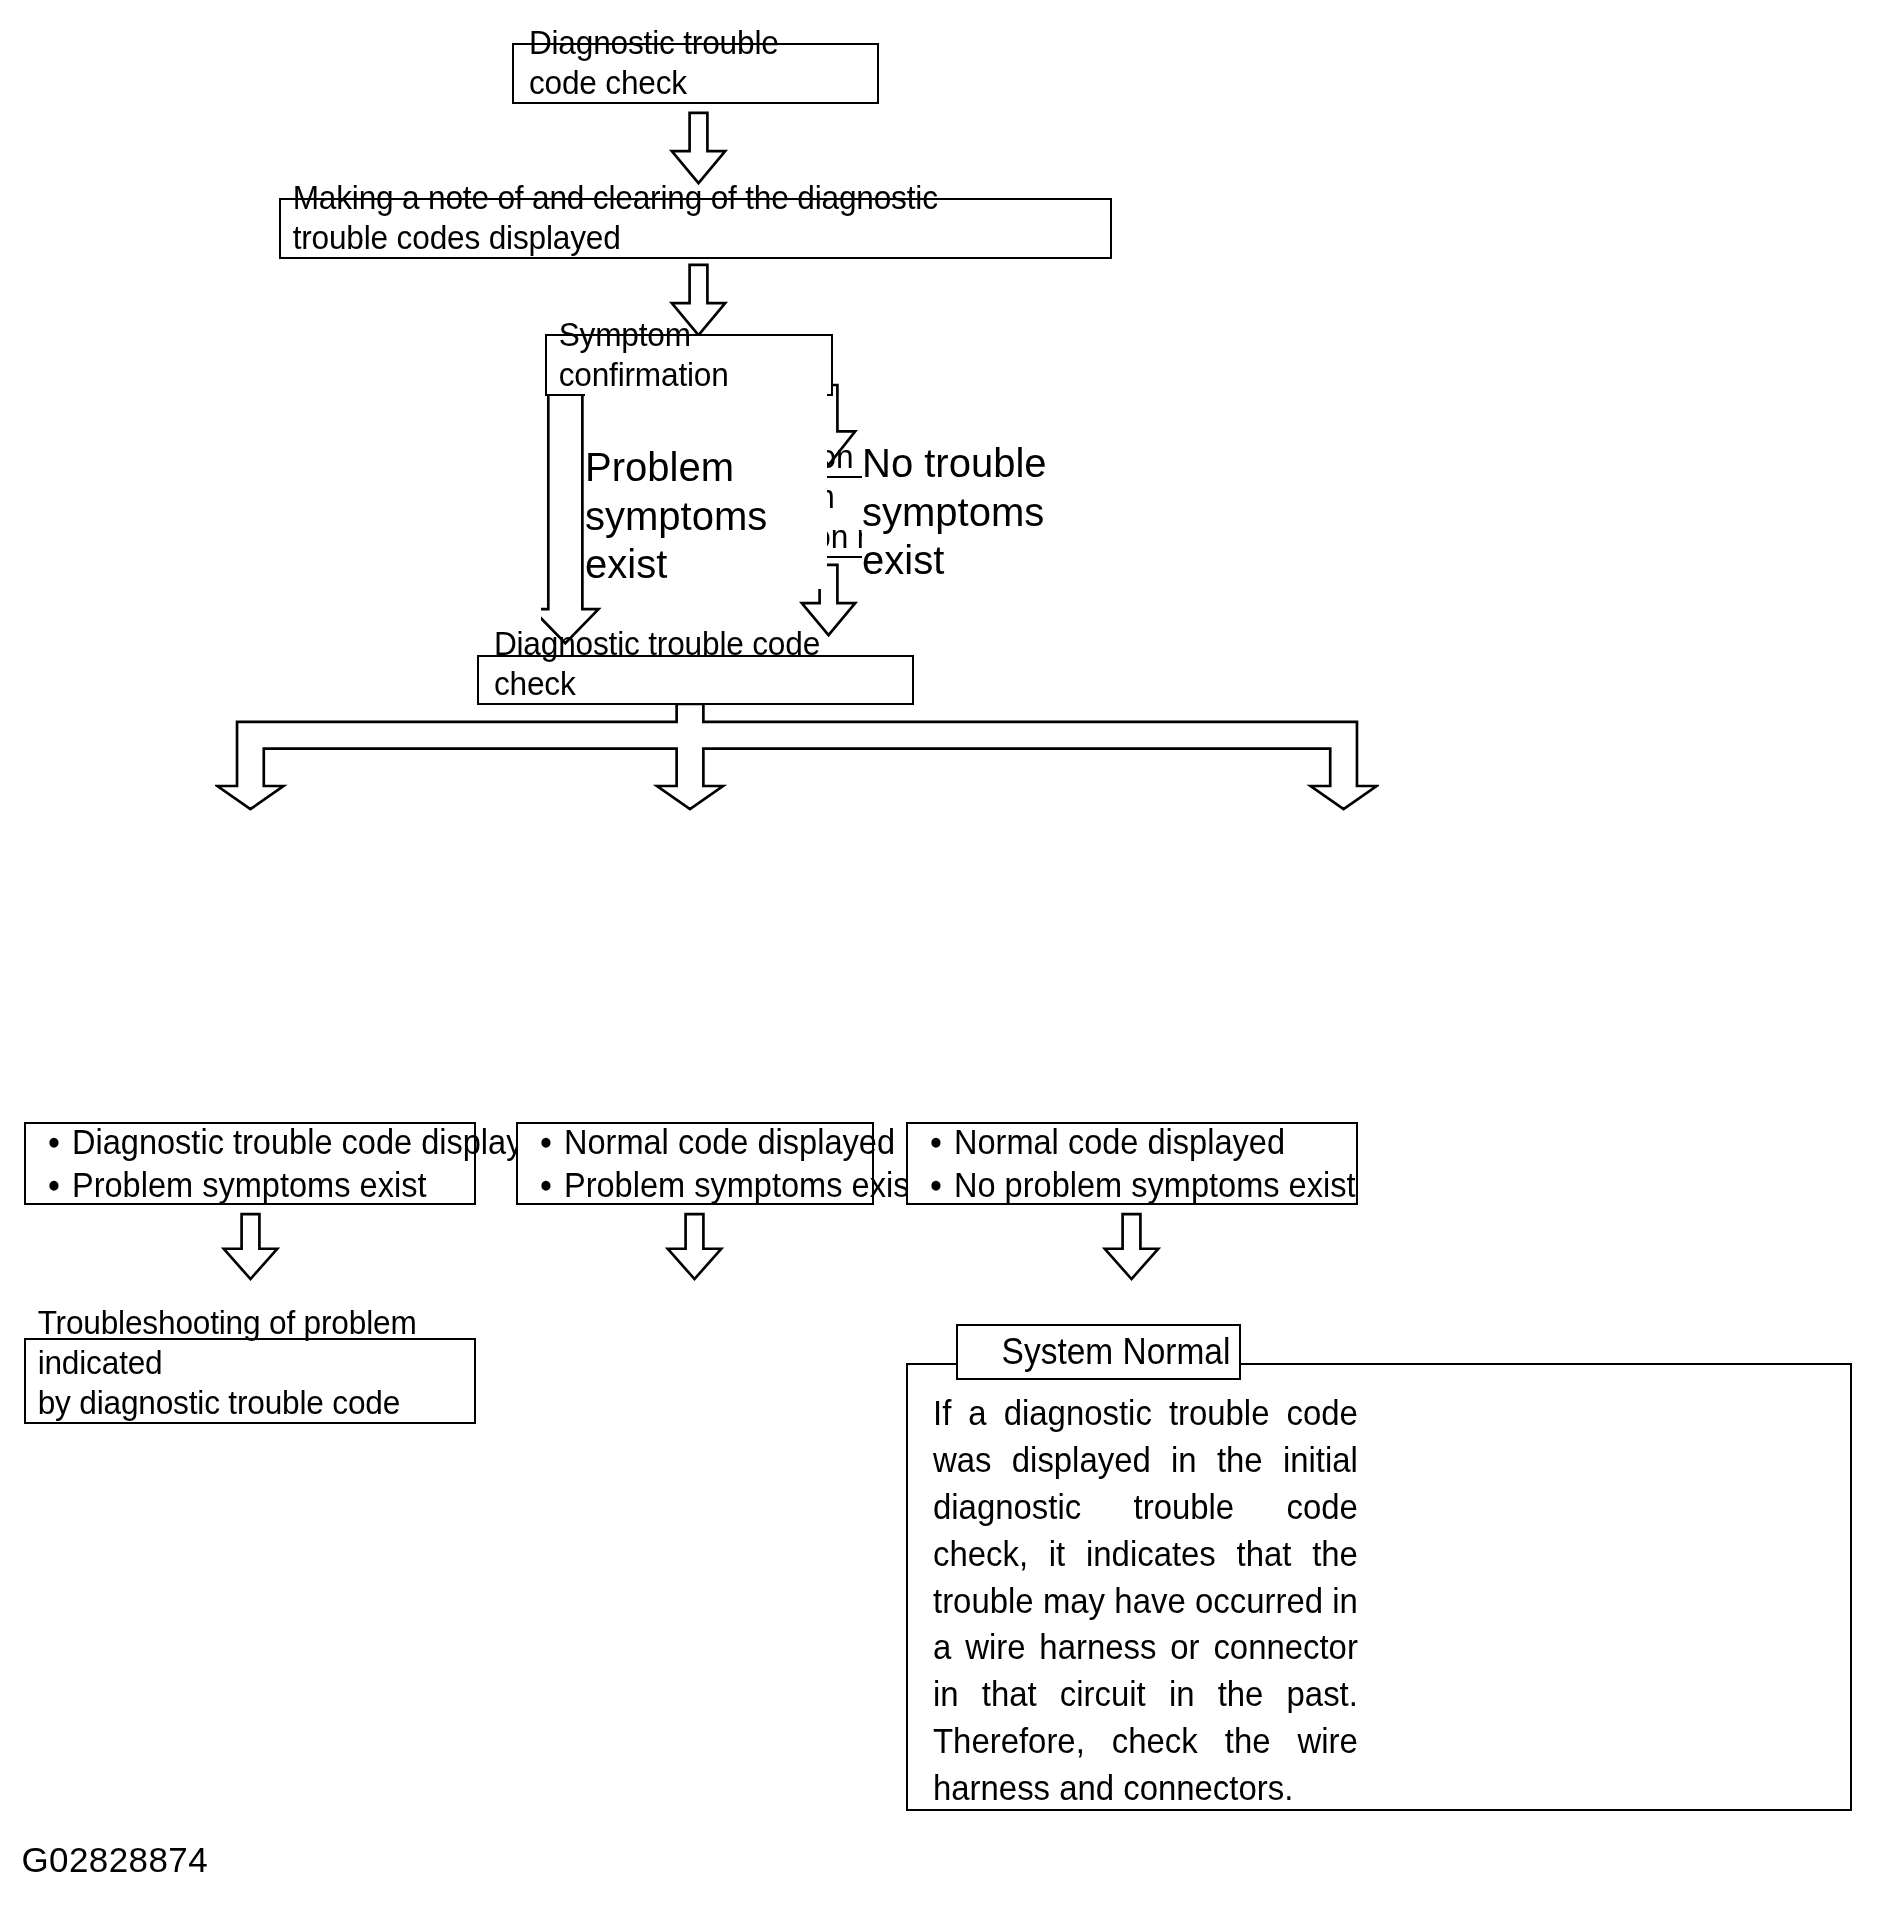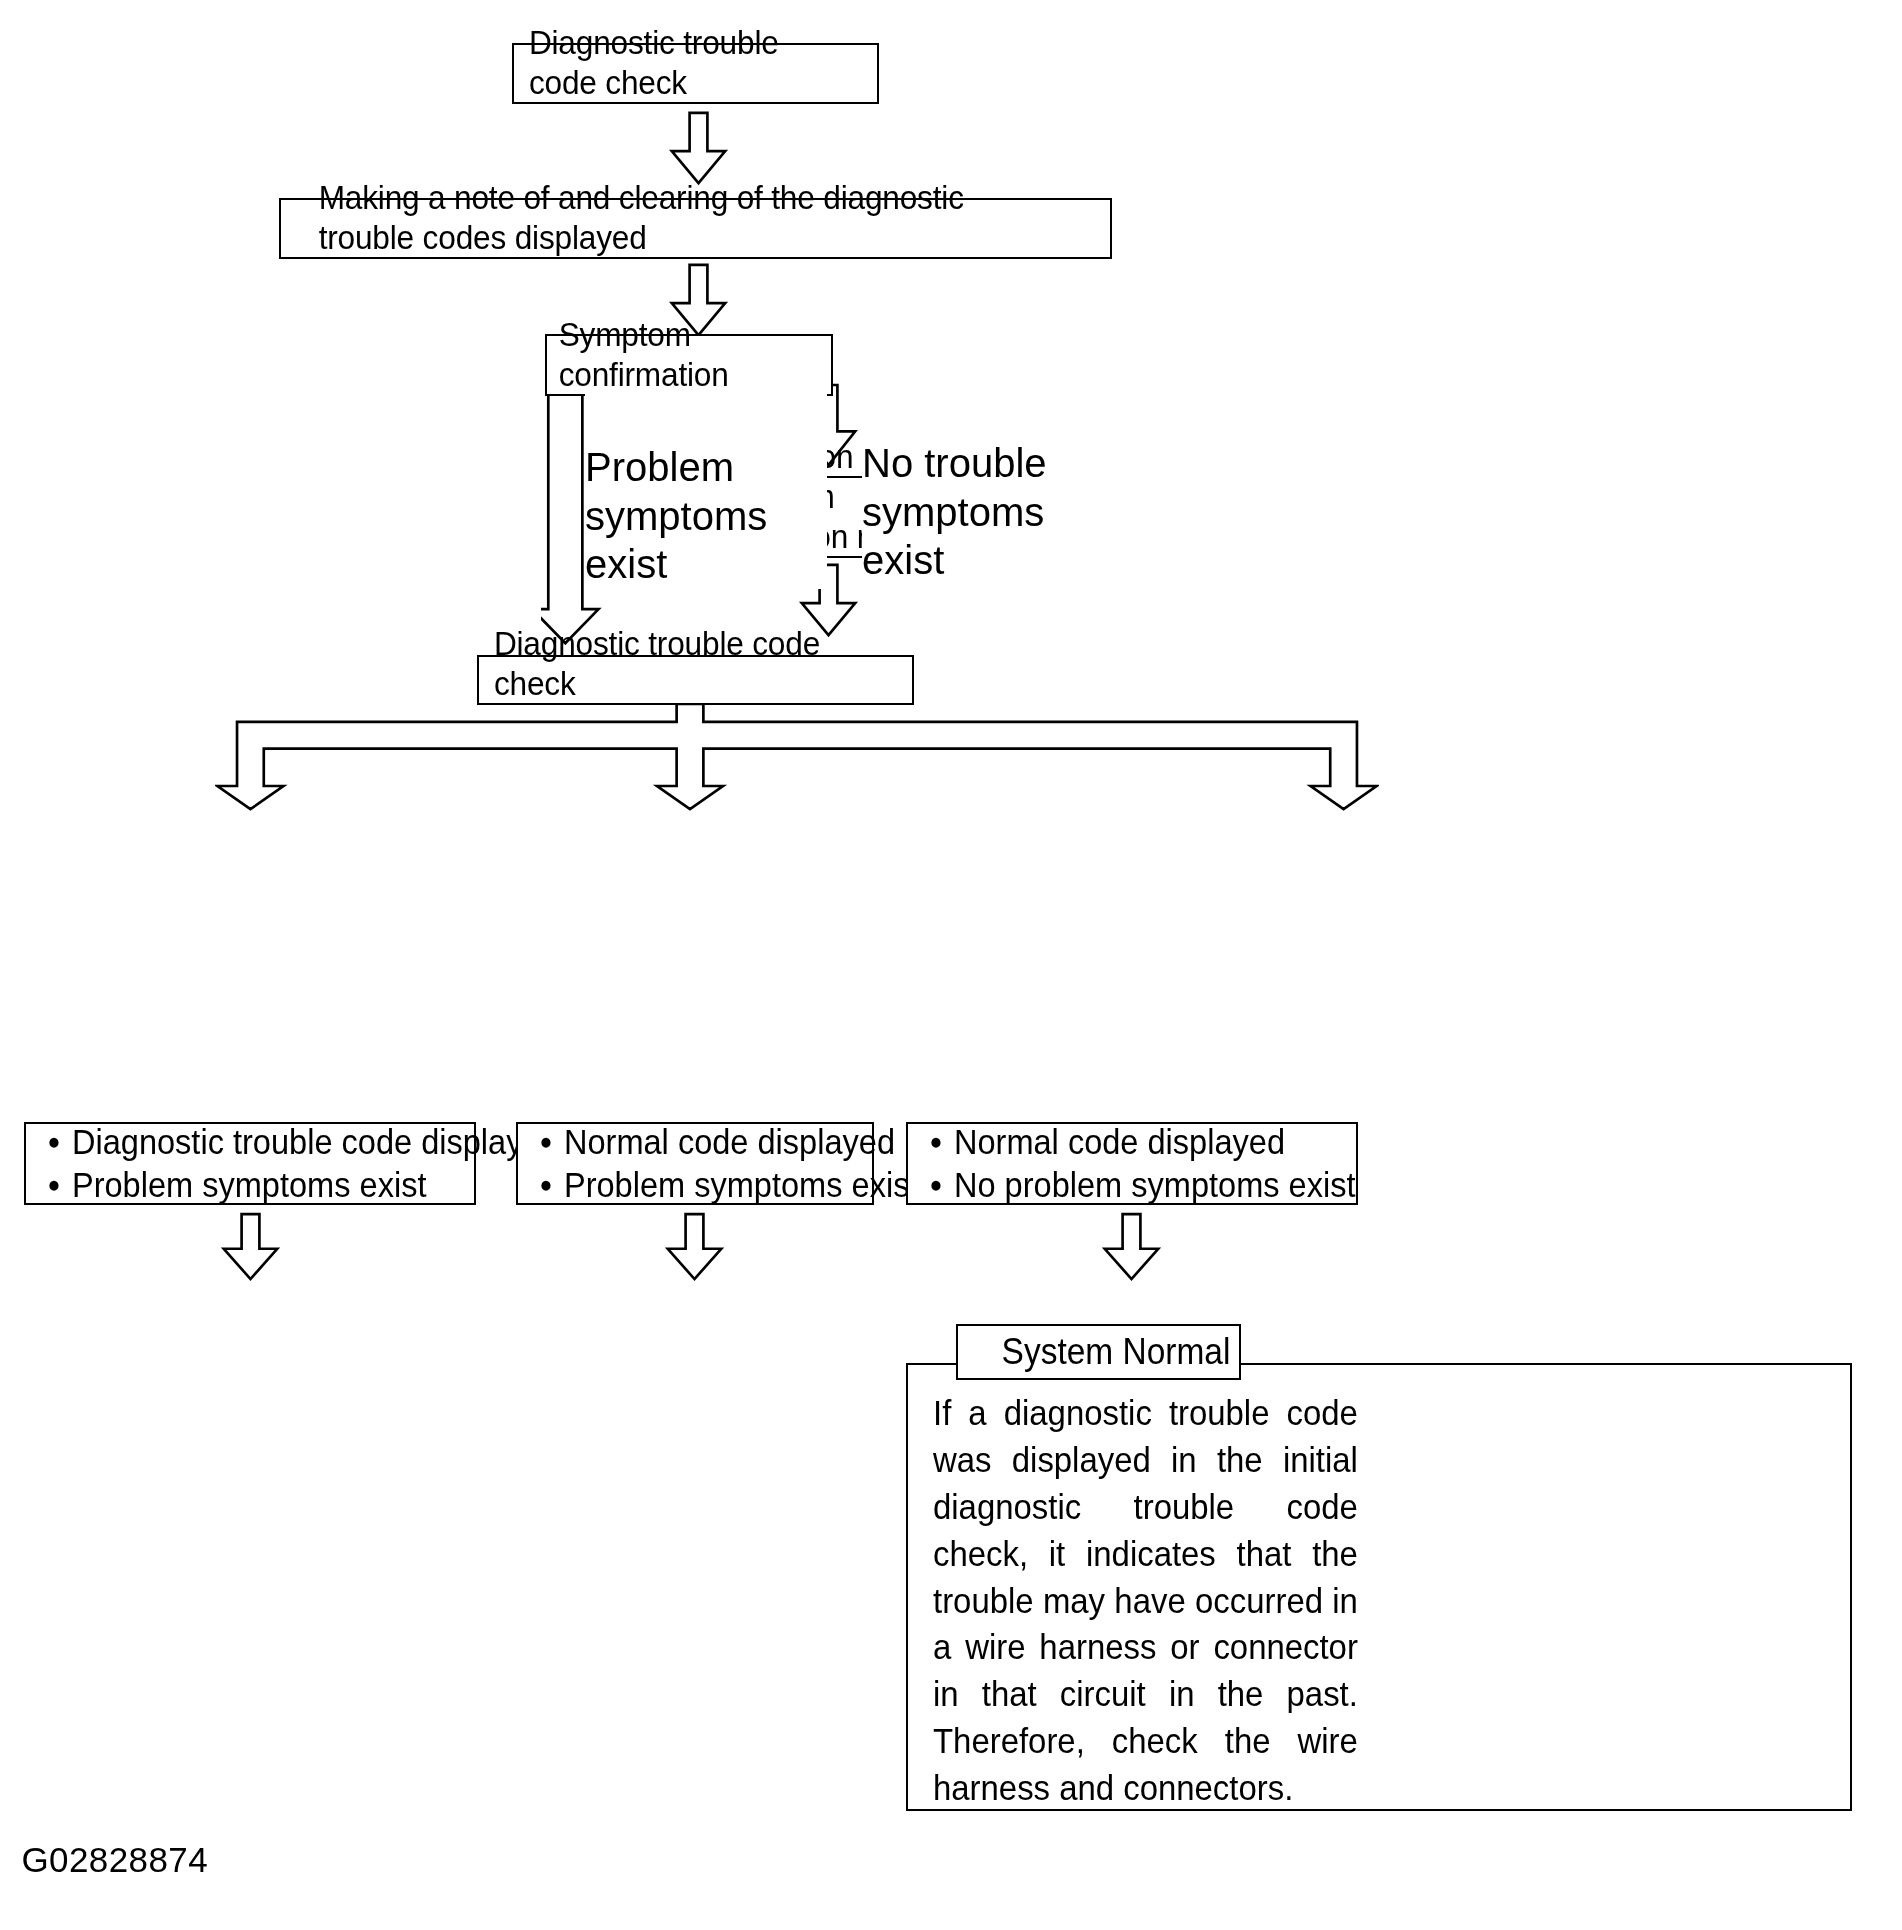--- a/index.html
+++ b/index.html
@@ -140,21 +140,21 @@
   <div class="box center" id="node-start-check" style="left:512px; top:43px; width:367px; height:61px;">
     <span class="txt">Diagnostic trouble code check</span>
   </div>
 
   <div class="arrow" style="left:670px; top:112px;">
     <svg width="57" height="73" viewBox="0 0 64 82">
       <polygon points="22,1 42,1 42,44 62,44 32,80 2,44 22,44" fill="#fff" stroke="#000" stroke-width="3"></polygon>
     </svg>
   </div>
 
-  <div class="box" id="node-note-clear" style="left:279px; top:198px; width:833px; height:61px;padding-left:26px;">
+  <div class="box" id="node-note-clear" style="left:279px; top:198px; width:833px; height:61px;">
     <span class="txt">Making a note of and clearing of the diagnostic trouble codes displayed</span>
   </div>
 
   <div class="arrow" style="left:670px; top:264px;">
     <svg width="57" height="73" viewBox="0 0 64 82">
       <polygon points="22,1 42,1 42,44 62,44 32,80 2,44 22,44" fill="#fff" stroke="#000" stroke-width="3"></polygon>
     </svg>
   </div>
 
   <div class="box" id="node-symptom-confirmation" style="left:545px; top:334px; width:288px; height:62px;">
@@ -256,20 +256,24 @@
     <svg width="57" height="68" viewBox="0 0 64 76">
       <polygon points="22,1 42,1 42,40 62,40 32,74 2,40 22,40" fill="#fff" stroke="#000" stroke-width="3"></polygon>
     </svg>
   </div>
   <div class="arrow" style="left:1103px; top:1213px;">
     <svg width="57" height="68" viewBox="0 0 64 76">
       <polygon points="22,1 42,1 42,40 62,40 32,74 2,40 22,40" fill="#fff" stroke="#000" stroke-width="3"></polygon>
     </svg>
   </div>
 
+  <div class="box" id="node-action-left" style="left:24px; top:1338px; width:452px; height:86px;">
+    <span class="txt">Troubleshooting of problem indicated
+by diagnostic trouble code</span>
+  </div>
 
 
   <div id="sysnormal-outer" style="left:906px; top:1363px; width:946px; height:448px;"></div>
 
   <div id="sysnormal-tab" style="left:956px; top:1324px; width:285px; height:56px;">
     <span class="txt">System Normal</span>
   </div>
 
   <div id="sysnormal-body" style="left:933px; top:1390px; width:452px;">
     <span>If a diagnostic trouble code was displayed in the initial diagnostic trouble code check, it indicates that the trouble may have occurred in a wire harness or connector in that circuit in the past. Therefore, check the wire harness and connectors.</span>

